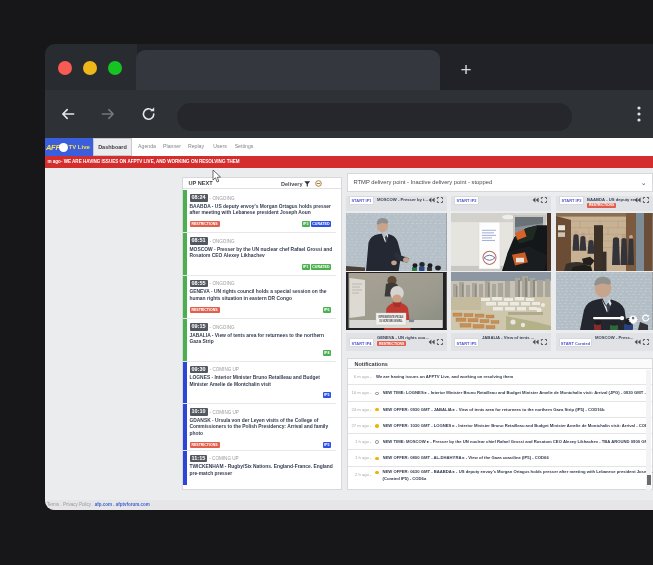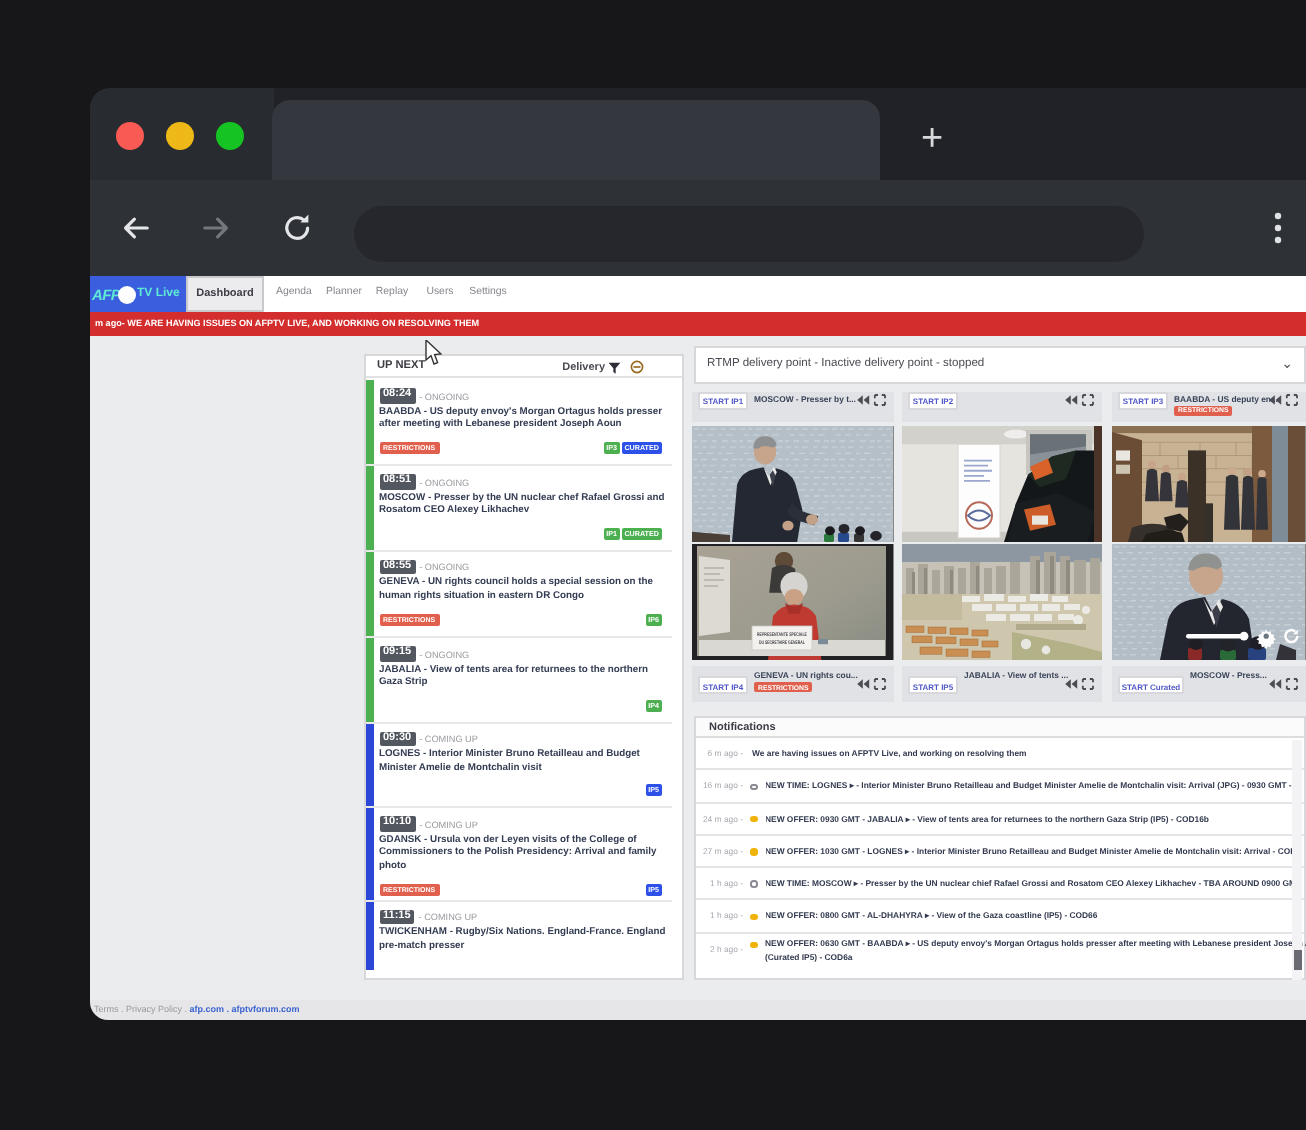--- a/index.html
+++ b/index.html
@@ -16,21 +16,21 @@
   #dot-g { left:108px; background:#15c422; }
   #tab { left:136px; top:50px; width:304px; height:40px; background:#34373d; border-radius:9px 9px 0 0; }
   #plus { left:456px; top:61px; width:20px; height:20px; color:#d6d8da; font-size:19px; line-height:18px; text-align:center; font-weight:400; }
   #toolbar { left:45px; top:90px; width:620px; height:48px; background:#2e3237; }
   #pill { left:177px; top:103px; width:395px; height:28px; border-radius:14px; background:#25272c; }
   .navicon { top:106px; width:16px; height:16px; }
   #dots3 { left:637px; top:106px; width:4px; height:16px; }
 
   
   #navbar { left:45px; top:138px; width:608px; height:17.5px; background:#ffffff; }
-  #logo { left:45px; top:138px; width:51px; height:17.5px; background:#3a5ede; color:#5eead4; }
+  #logo { left:45px; top:138px; width:51px; height:17.5px; background:#3a5ede; color:#fde047; }
   #navtab { left:93px; top:138px; width:39px; height:17.5px; background:#ececee; border:1px solid #c9c9cd; font-size:5.5px; font-weight:bold; color:#3c3c44; text-align:center; line-height:17px; }
   .navitem { top:138px; height:17.5px; line-height:17.5px; font-size:5.2px; color:#85858c; text-align:center; width:30px; }
 
   
   #redbar { left:45px; top:155.5px; width:608px; height:12.5px; background:#d32d2d; color:#fff; font-size:4.55px; font-weight:bold; line-height:12.5px; padding-left:2.5px; white-space:nowrap; }
 
   
   #content { left:45px; top:168px; width:608px; height:332px; background:#ebecee; }
 
   

